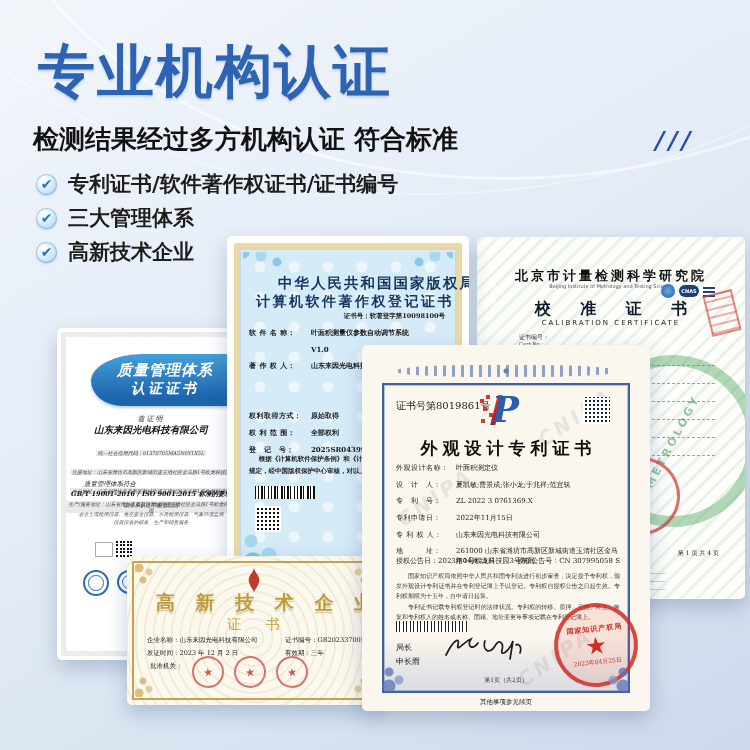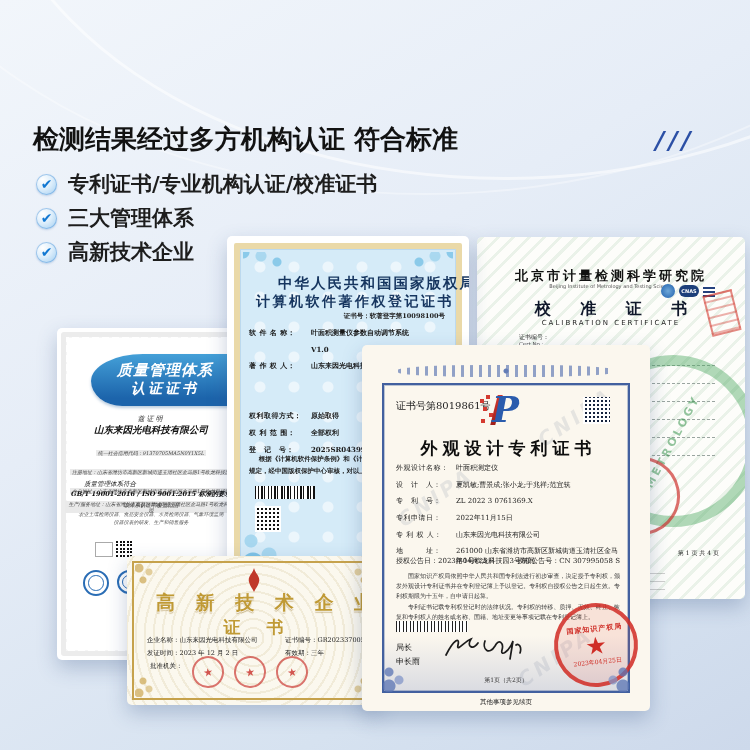--- a/index.html
+++ b/index.html
@@ -142,21 +142,21 @@
   .ht-corner { position:absolute; width:30px; height:30px; opacity:.8;
     background:radial-gradient(circle at 4px 4px, #d2b267 0 4px, transparent 5px),
       radial-gradient(circle at 14px 8px, #dcc488 0 3px, transparent 4px),
       radial-gradient(circle at 8px 16px, #d2b267 0 3px, transparent 4px); }
   .ht-c1 { left:8px; top:8px; } .ht-c2 { right:8px; top:8px; transform:scaleX(-1); }
   .ht-c3 { left:8px; bottom:8px; transform:scaleY(-1); } .ht-c4 { right:8px; bottom:8px; transform:scale(-1); }
   .ht-torch { position:absolute; left:50%; top:12px; transform:translateX(-50%); }
   .ht-title { position:absolute; top:34px; width:100%; text-align:right; font-size:19px; font-weight:bold;
     letter-spacing:7px; text-indent:7px; color:#c09a35;
     text-shadow:0 1px 0 rgba(255,255,255,.8), 0 2px 1px rgba(150,115,40,.45); }
-  .ht-sub { position:absolute; top:60px; width:100%; text-align:center; font-size:17px; font-weight:bold;
+  .ht-sub { position:absolute; top:60px; width:100%; text-align:center; font-size:14px; font-weight:normal;
     letter-spacing:10px; text-indent:10px; color:#c09a35; text-shadow:0 1px 0 rgba(255,255,255,.8); }
   .ht-f { position:absolute; font-size:6.5px; color:#222; }
   .ht-seal { position:absolute; width:32px; height:32px; border-radius:50%;
     border:2px solid rgba(200,45,40,.65); display:flex; align-items:center; justify-content:center;
     color:rgba(200,45,40,.8); font-size:11px; transform:rotate(-8deg); }
 
   
   .pt-cert { left:362px; top:345px; width:288px; height:366px; z-index:4; background:#fbf7ee; }
   .pt-lace { position:absolute; left:36px; right:36px; top:20px; height:12px; opacity:.85;
     background:radial-gradient(circle at 50% 50%, #4a68ad 0 2px, transparent 3px),
@@ -208,26 +208,27 @@
       radial-gradient(circle at 6px 14px, #5a74b4 0 4px, transparent 5px); }
   .pt-fc1 { left:21px; bottom:19px; } .pt-fc2 { right:21px; bottom:19px; transform:scaleX(-1); }
 </style>
 </head>
 <body>
 
 <div id="canvas">
   <div class="arc arc1"></div>
   <div class="arc arc2"></div>
 
+  <h1 class="title">专业机构认证</h1>
   <div class="subtitle">检测结果经过多方机构认证 符合标准</div>
   <div class="slashes">///</div>
 
   <div class="bullet" style="top:170px;">
     <span class="chk">✔</span>
-    <span class="btxt">专利证书/专业机构认证/校准证书</span>
+    <span class="btxt">专利证书/软件著作权证书/证书编号</span>
   </div>
   <div class="bullet" style="top:204px;">
     <span class="chk">✔</span>
     <span class="btxt">三大管理体系</span>
   </div>
   <div class="bullet" style="top:238px;">
     <span class="chk">✔</span>
     <span class="btxt">高新技术企业</span>
   </div>
 

